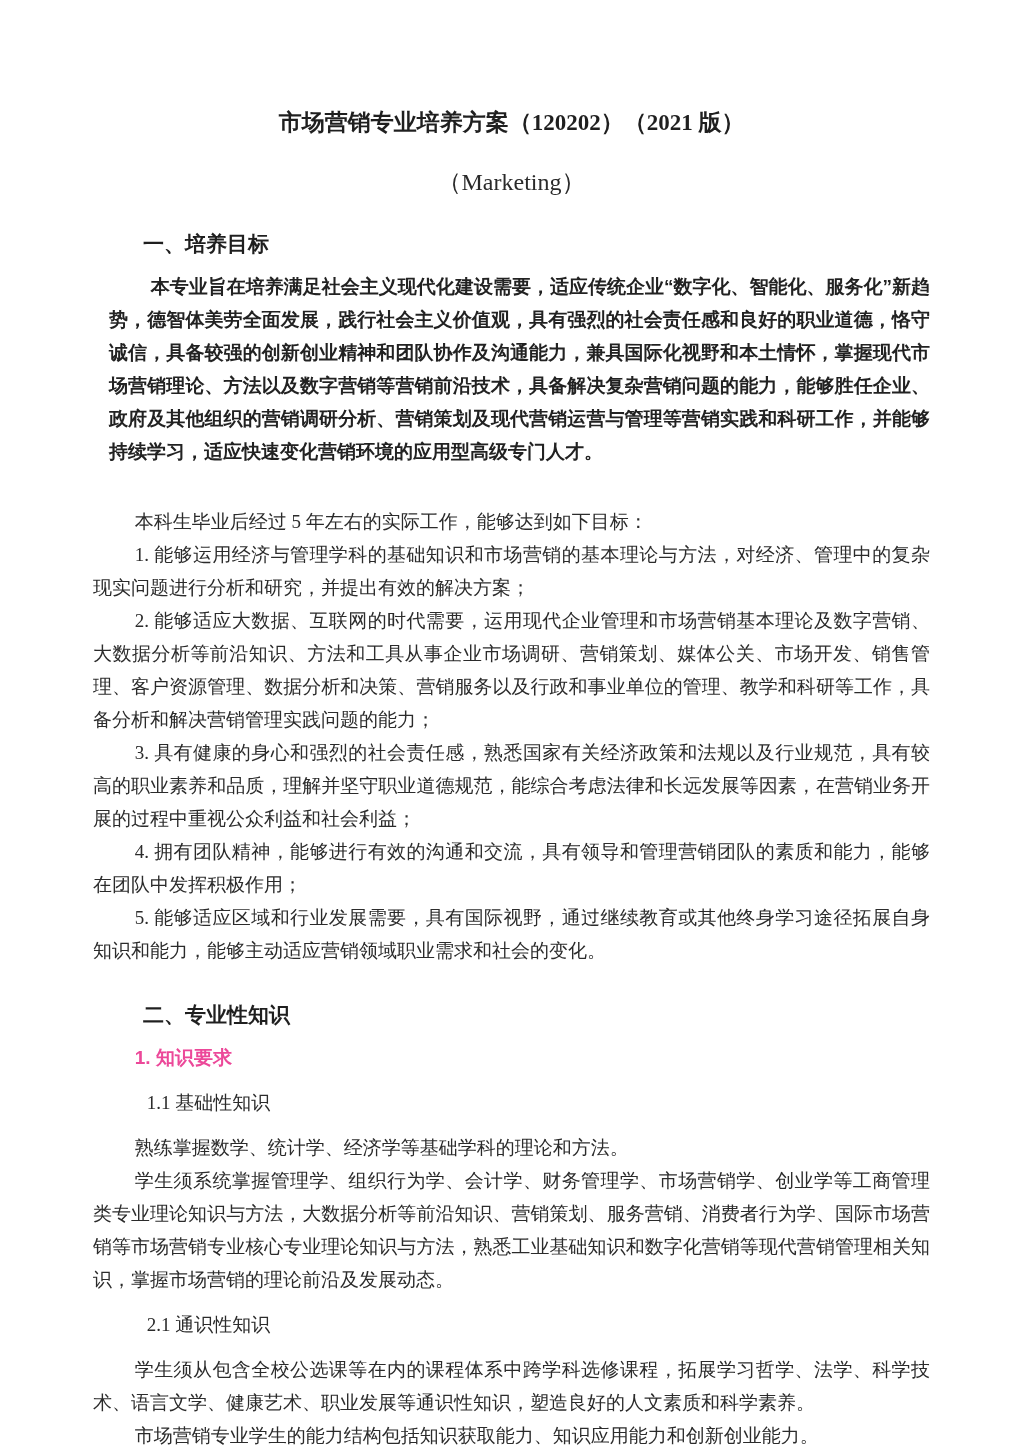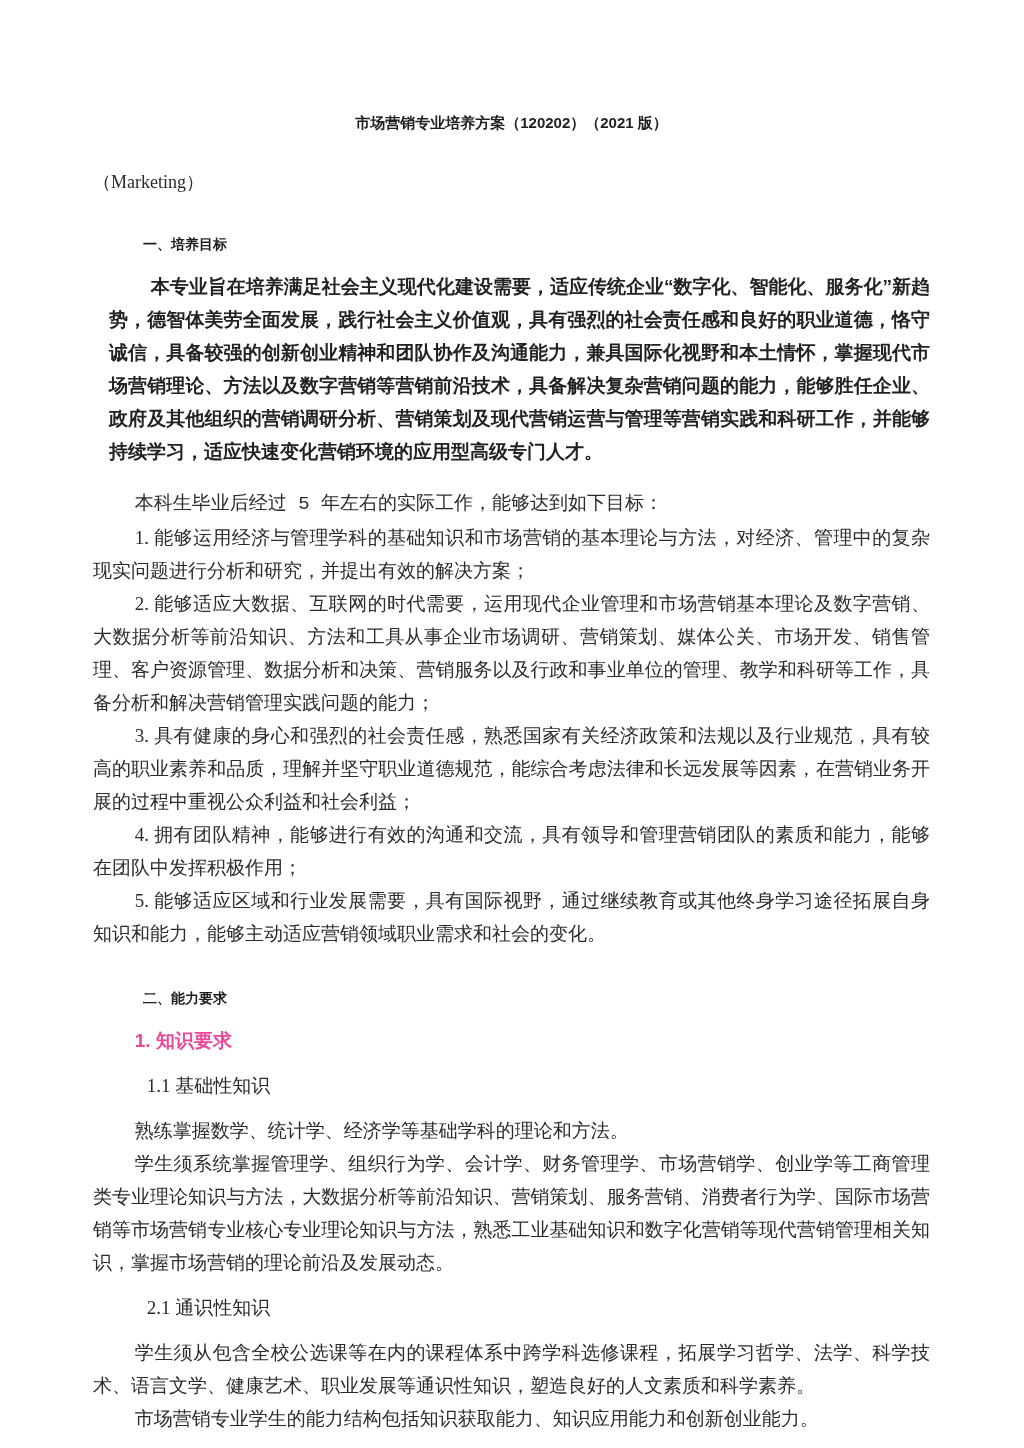--- a/index.html
+++ b/index.html
@@ -12,56 +12,56 @@
     background: #ffffff;
     color: #262626;
     font-family: "Liberation Serif", "DejaVu Serif", serif;
     font-size: 19px;
     line-height: 33px;
     padding: 108px 94px 40px 93px;
     overflow: hidden;
   }
   .doc-title {
     text-align: center;
-    font-family: Liberation Sans, sans-serif;
+    font-family: Liberation Serif, serif;
     font-weight: 700;
-    font-size: 15px;
+    font-size: 23px;
     line-height: 30px;
     margin: 0;
     color: #1f1f1f;
   }
   .doc-subtitle {
-    text-align: left;
-    font-size: 18px;
+    text-align: center;
+    font-size: 24px;
     line-height: 28px;
     margin: 30px 0 0 0;
     color: #2a2a2a;
   }
   .h1 {
     font-family: "Liberation Sans", "DejaVu Sans", sans-serif;
     font-weight: 700;
-    font-size: 14px;
+    font-size: 21px;
     line-height: 30px;
     padding-left: 50px;
     margin: 33px 0 11px 0;
     color: #1f1f1f;
   }
   .para {
     margin: 0;
     text-align: justify;
     text-indent: 2.2em;
     color: #2b2b2b;
   }
   .para.hei {
     font-family: "Liberation Sans", "DejaVu Sans", sans-serif;
     font-weight: 700;
     color: #222222;
     margin-left: 16px;
   }
-  .para.gap-top { margin-top: 20px; font-family: Liberation Mono, monospace; }
+  .para.gap-top { margin-top: 37px; }
   .sub-h {
     margin: 0;
     text-indent: 2.2em;
     font-family: "Liberation Sans", "DejaVu Sans", sans-serif;
     font-weight: 700;
     color: #ec4899;
   }
   .label-line {
     margin: 12px;
     text-indent: 2.2em;
@@ -82,21 +82,21 @@
   <p class="para hei">本专业旨在培养满足社会主义现代化建设需要，适应传统企业“数字化、智能化、服务化”新趋势，德智体美劳全面发展，践行社会主义价值观，具有强烈的社会责任感和良好的职业道德，恪守诚信，具备较强的创新创业精神和团队协作及沟通能力，兼具国际化视野和本土情怀，掌握现代市场营销理论、方法以及数字营销等营销前沿技术，具备解决复杂营销问题的能力，能够胜任企业、政府及其他组织的营销调研分析、营销策划及现代营销运营与管理等营销实践和科研工作，并能够持续学习，适应快速变化营销环境的应用型高级专门人才。</p>
 
   <p class="para gap-top">本科生毕业后经过 5 年左右的实际工作，能够达到如下目标：</p>
 
   <p class="para">1. 能够运用经济与管理学科的基础知识和市场营销的基本理论与方法，对经济、管理中的复杂现实问题进行分析和研究，并提出有效的解决方案；</p>
   <p class="para">2. 能够适应大数据、互联网的时代需要，运用现代企业管理和市场营销基本理论及数字营销、大数据分析等前沿知识、方法和工具从事企业市场调研、营销策划、媒体公关、市场开发、销售管理、客户资源管理、数据分析和决策、营销服务以及行政和事业单位的管理、教学和科研等工作，具备分析和解决营销管理实践问题的能力；</p>
   <p class="para">3. 具有健康的身心和强烈的社会责任感，熟悉国家有关经济政策和法规以及行业规范，具有较高的职业素养和品质，理解并坚守职业道德规范，能综合考虑法律和长远发展等因素，在营销业务开展的过程中重视公众利益和社会利益；</p>
   <p class="para">4. 拥有团队精神，能够进行有效的沟通和交流，具有领导和管理营销团队的素质和能力，能够在团队中发挥积极作用；</p>
   <p class="para">5. 能够适应区域和行业发展需要，具有国际视野，通过继续教育或其他终身学习途径拓展自身知识和能力，能够主动适应营销领域职业需求和社会的变化。</p>
 
-  <h2 class="h1">二、能力要求</h2>
+  <h2 class="h1">二、专业性知识</h2>
 
   <p class="sub-h">1. 知识要求</p>
 
   <p class="label-line">1.1 基础性知识</p>
   <p class="para">熟练掌握数学、统计学、经济学等基础学科的理论和方法。</p>
 
   <p class="para">学生须系统掌握管理学、组织行为学、会计学、财务管理学、市场营销学、创业学等工商管理类专业理论知识与方法，大数据分析等前沿知识、营销策划、服务营销、消费者行为学、国际市场营销等市场营销专业核心专业理论知识与方法，熟悉工业基础知识和数字化营销等现代营销管理相关知识，掌握市场营销的理论前沿及发展动态。</p>
 
   <p class="label-line">2.1 通识性知识</p>
   <p class="para">学生须从包含全校公选课等在内的课程体系中跨学科选修课程，拓展学习哲学、法学、科学技术、语言文学、健康艺术、职业发展等通识性知识，塑造良好的人文素质和科学素养。</p>

